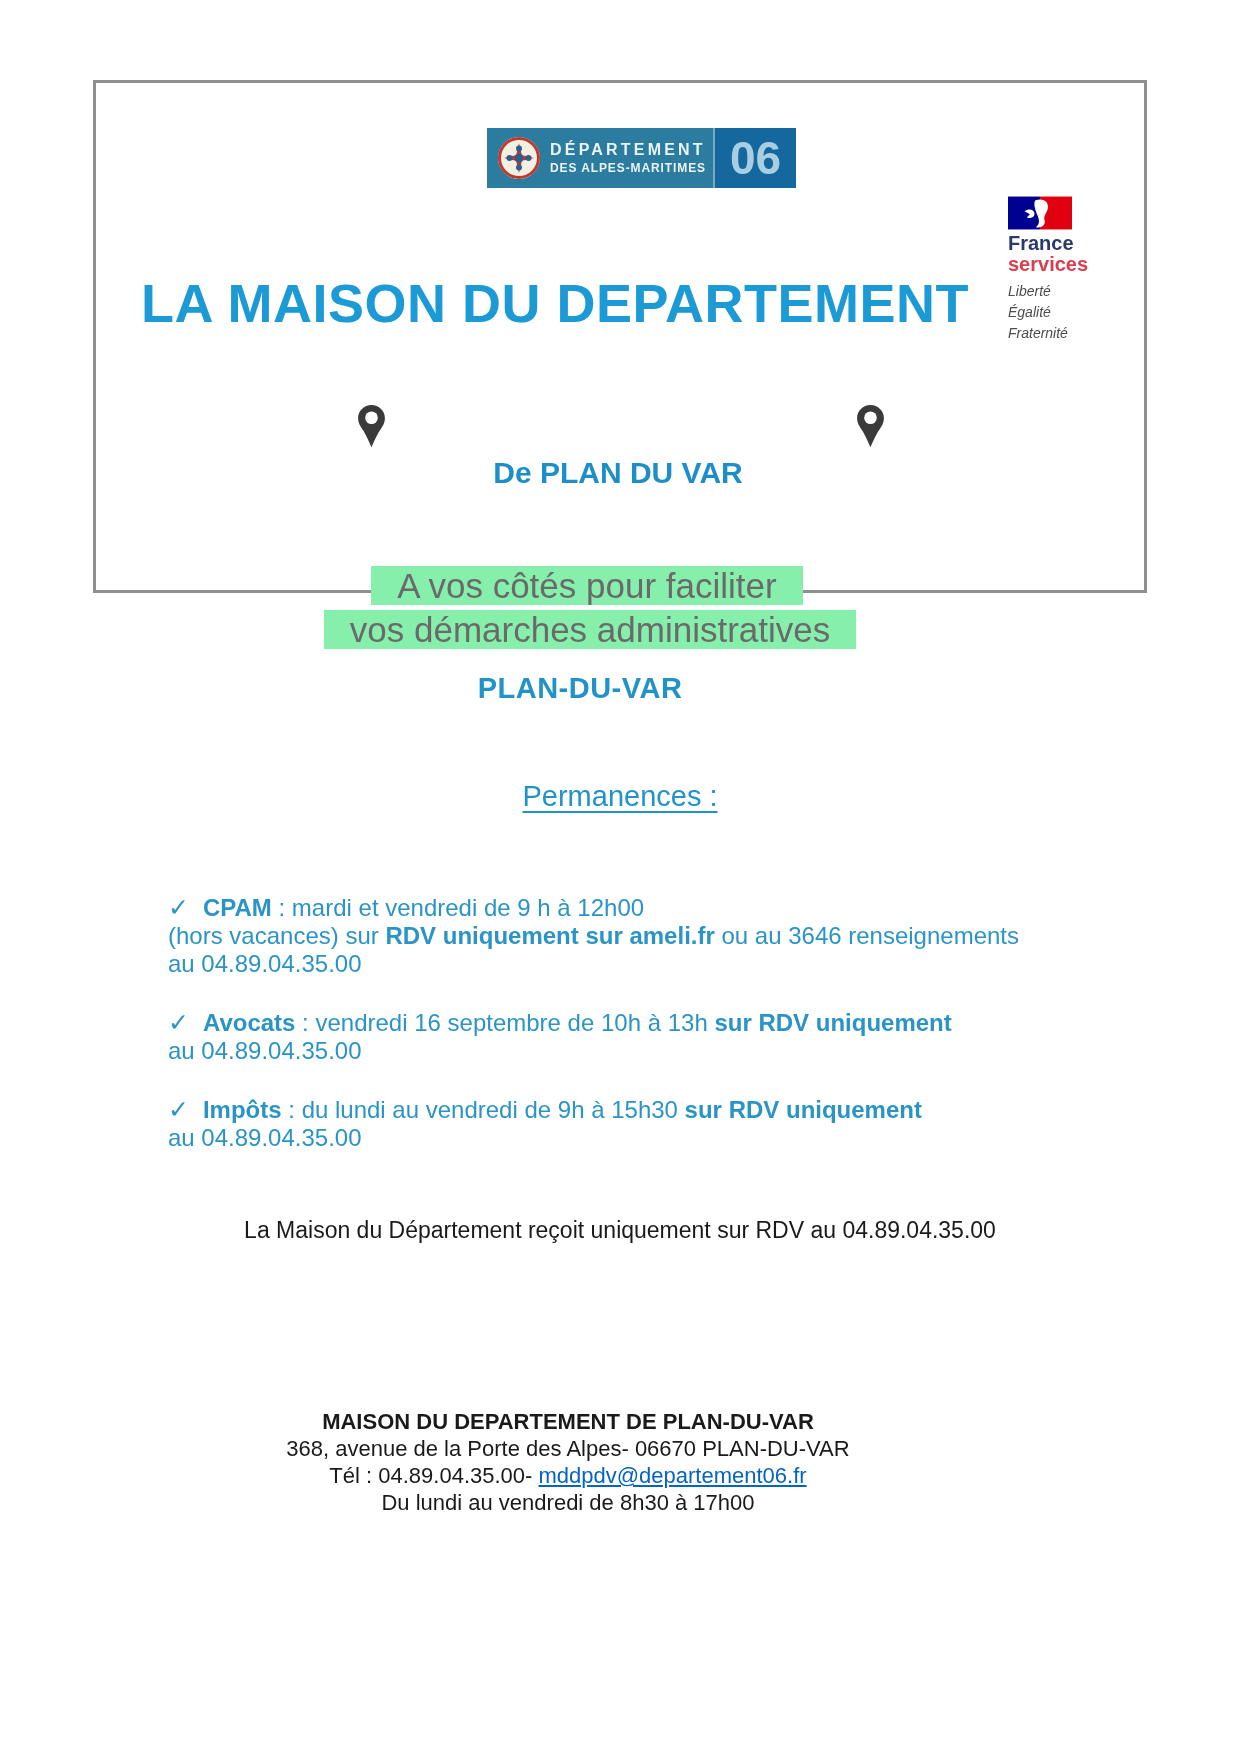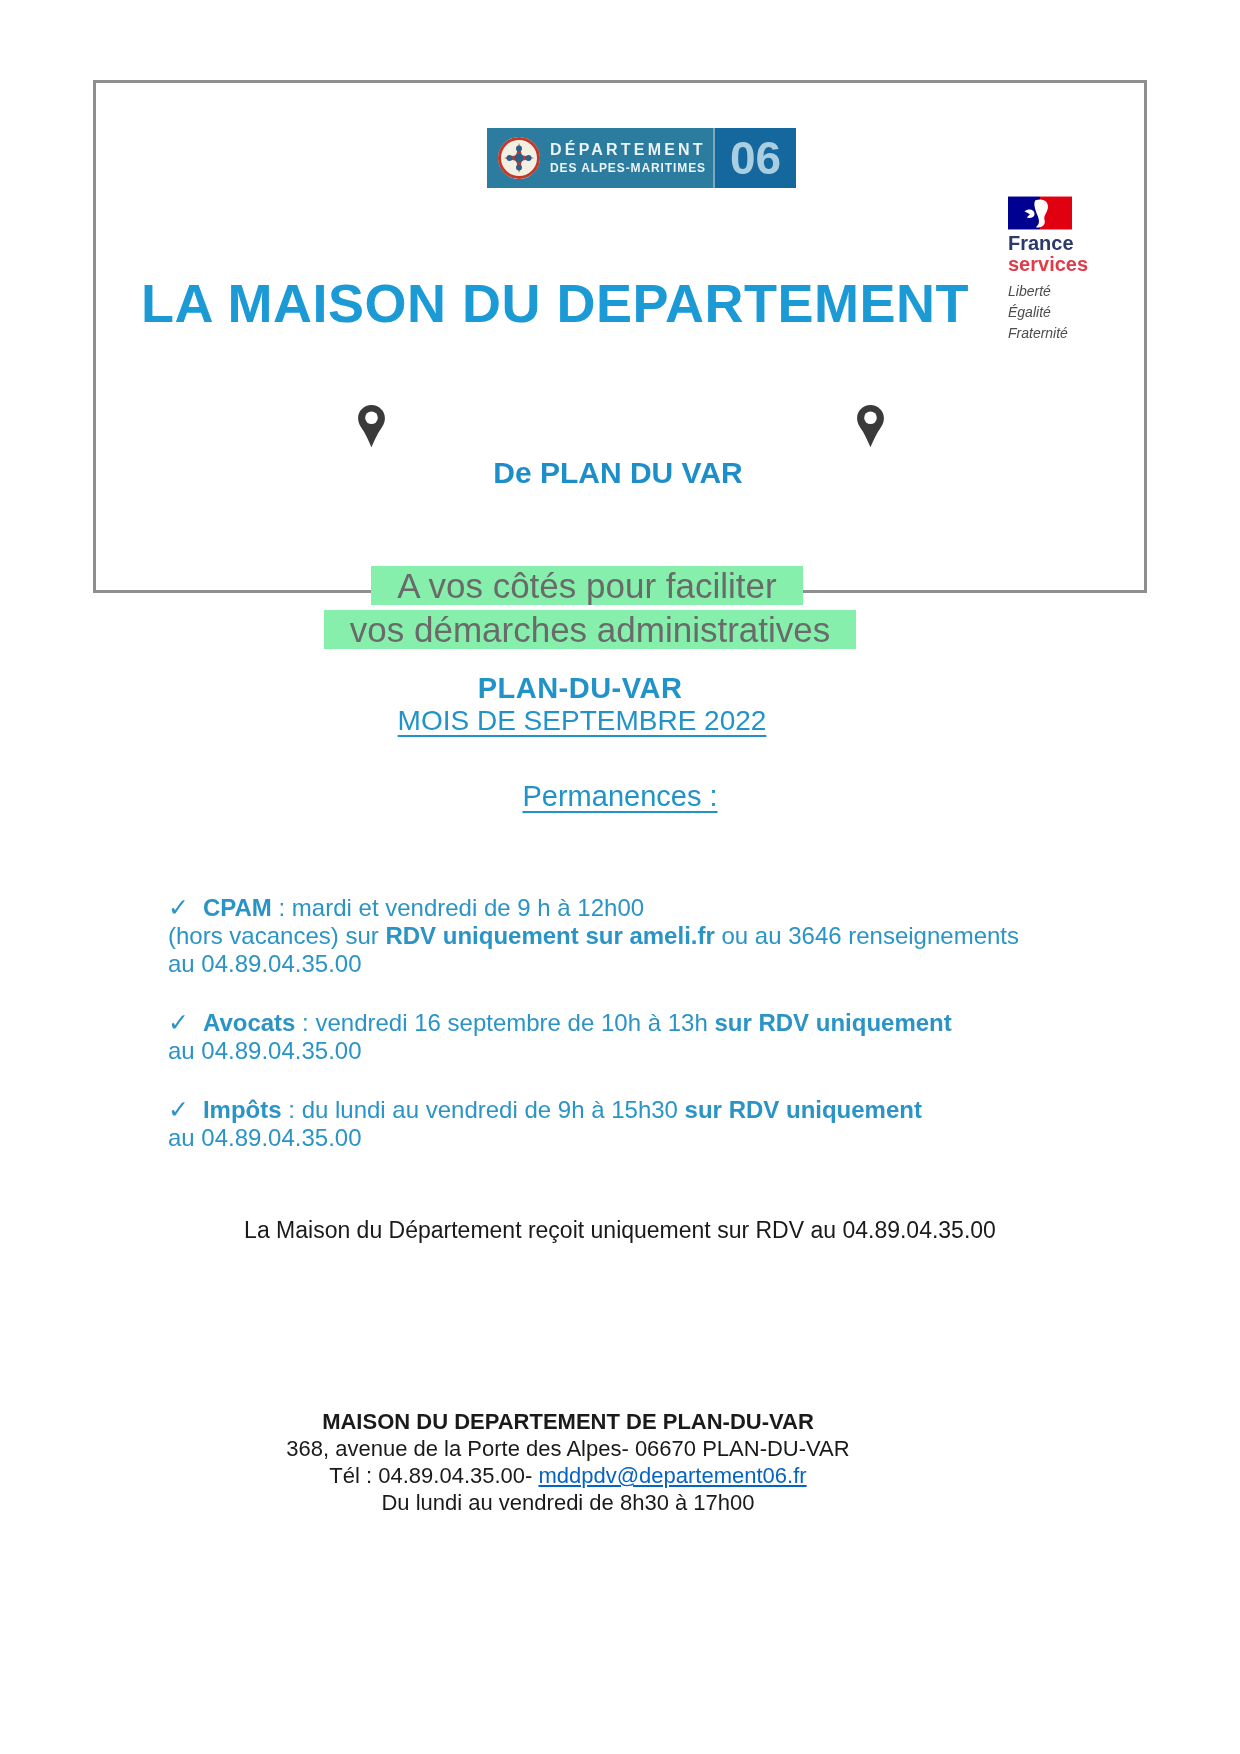--- a/index.html
+++ b/index.html
@@ -124,23 +124,20 @@
   <div class="subtitle">De PLAN DU VAR</div>
 
   <div class="tagline1">
     <span>A vos côtés pour faciliter</span>
   </div>
   <div class="tagline2">
     <span>vos démarches administratives</span>
   </div>
 
   <div class="place">PLAN-DU-VAR</div>
-  <div class="month">
-    <span>MOIS DE SEPTEMBRE 2022</span>
-  </div>
 
   <div class="perm-head">
     <span>Permanences :</span>
   </div>
 
   <div class="perm-list">
       <div class="perm-item">
         <div class="perm-line"><span class="check">✓</span><span class="b">CPAM</span><span> : mardi et vendredi de 9 h à 12h00</span></div>
         <div class="perm-line"><span>(hors vacances) sur </span><span class="b">RDV uniquement sur ameli.fr</span><span> ou au 3646 renseignements</span></div>
         <div class="perm-line"><span>au 04.89.04.35.00</span></div>

